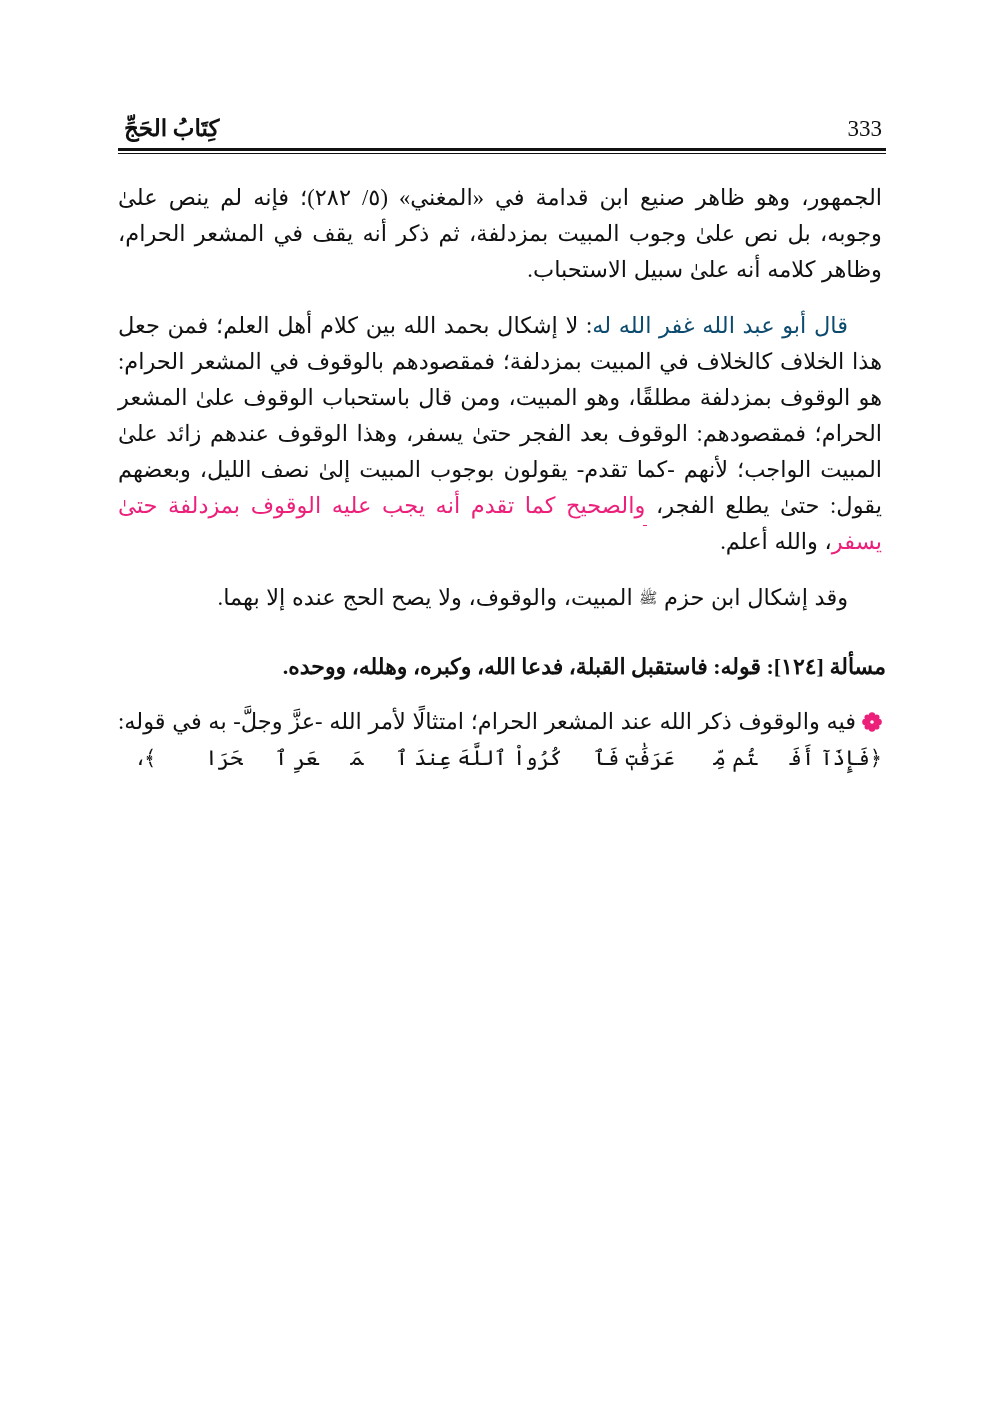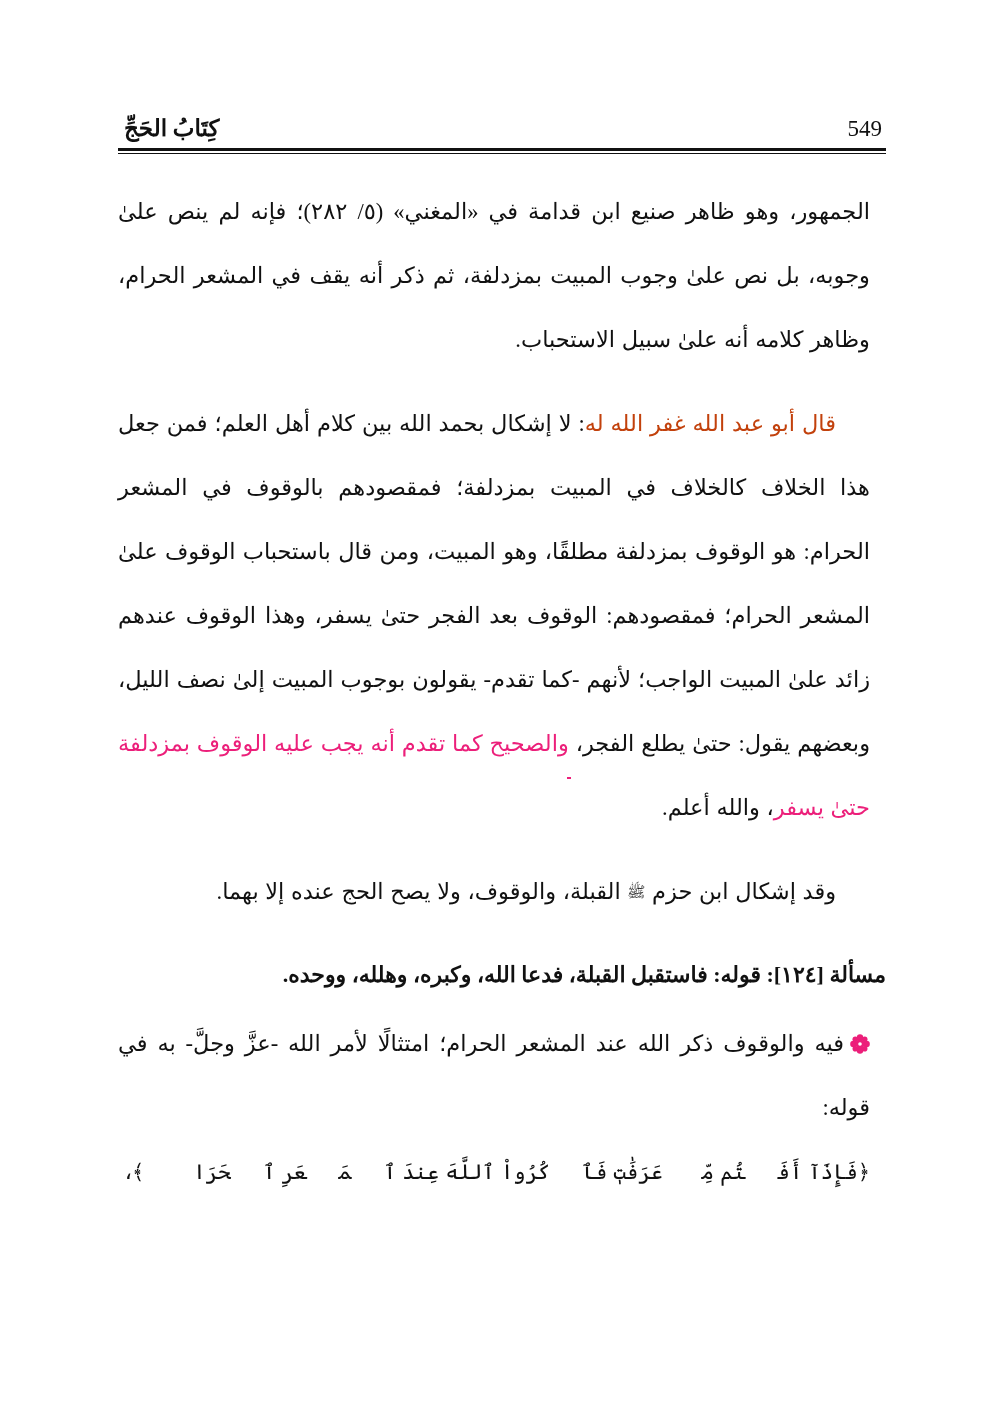--- a/index.html
+++ b/index.html
@@ -63,31 +63,31 @@
 
   
   .content {
     margin-top: 26px;
     direction: rtl;
     text-align: justify;
     text-align-last: right;
   }
   p.para {
     font-size: 22.5px;
-    line-height: 64px;
-    margin: 0 16px 20px 0;
+    line-height: 36px;
+    margin: 0 4px 20px 0;
     text-align: justify;
     text-align-last: right;
     word-spacing: 1px;
   }
   p.indent {
     text-indent: 34px;
   }
   .pink {
-    color: #c2410c;
+    color: #0c4a6e;
   }
   .pink-strike {
     color: #ec1f7a;
     position: relative;
   }
   .pink-strike::after {
     content: "";
     position: absolute;
     left: -2px; right: -2px;
     top: 52%;
@@ -129,38 +129,38 @@
   }
   .last-line-center { text-align-last: center; }
 </style>
 </head>
 <body>
 
 <div class="page">
 
   <div class="header">
     <div class="header-title">كِتَابُ الحَجِّ</div>
-    <div class="page-number">549</div>
+    <div class="page-number">333</div>
   </div>
   <div class="rule-wrap">
     <div class="rule-thick"></div>
     <div class="rule-thin"></div>
   </div>
 
   <div class="content">
 
     <p class="para">الجمهور، وهو ظاهر صنيع ابن قدامة في «المغني» (٥/ ٢٨٢)؛ فإنه لم ينص علىٰ وجوبه، بل نص علىٰ وجوب المبيت بمزدلفة، ثم ذكر أنه يقف في المشعر الحرام، وظاهر كلامه أنه علىٰ سبيل الاستحباب.</p>
 
 
     <p class="para indent">
       <span class="pink">قال أبو عبد الله غفر الله له</span><span>: لا إشكال بحمد الله بين كلام أهل العلم؛ فمن جعل هذا الخلاف كالخلاف في المبيت بمزدلفة؛ فمقصودهم بالوقوف في المشعر الحرام: هو الوقوف بمزدلفة مطلقًا، وهو المبيت، ومن قال باستحباب الوقوف علىٰ المشعر الحرام؛ فمقصودهم: الوقوف بعد الفجر حتىٰ يسفر، وهذا الوقوف عندهم زائد علىٰ المبيت الواجب؛ لأنهم -كما تقدم- يقولون بوجوب المبيت إلىٰ نصف الليل، وبعضهم يقول: حتىٰ يطلع الفجر، </span><span class="pink-strike">والصحيح كما تقدم أنه يجب عليه الوقوف بمزدلفة حتىٰ يسفر</span><span>، والله أعلم.</span>
     </p>
 
     <p class="para indent">
-      <span>وقد إشكال ابن حزم </span><span class="sallallahu">ﷺ</span><span> القبلة، والوقوف، ولا يصح الحج عنده إلا بهما.</span>
+      <span>وقد إشكال ابن حزم </span><span class="sallallahu">ﷺ</span><span> المبيت، والوقوف، ولا يصح الحج عنده إلا بهما.</span>
     </p>
 
     <p class="masala-line">مسألة [١٢٤]: قوله: فاستقبل القبلة، فدعا الله، وكبره، وهلله، ووحده.</p>
 
     <p class="para last-line-center">
       <span class="flower">
         <svg width="20" height="20" viewBox="0 0 20 20" aria-hidden="true">
           <g fill="#ec1f7a">
             <circle cx="10" cy="3.4" r="3.2"></circle>
             <circle cx="16.6" cy="10" r="3.2"></circle>

